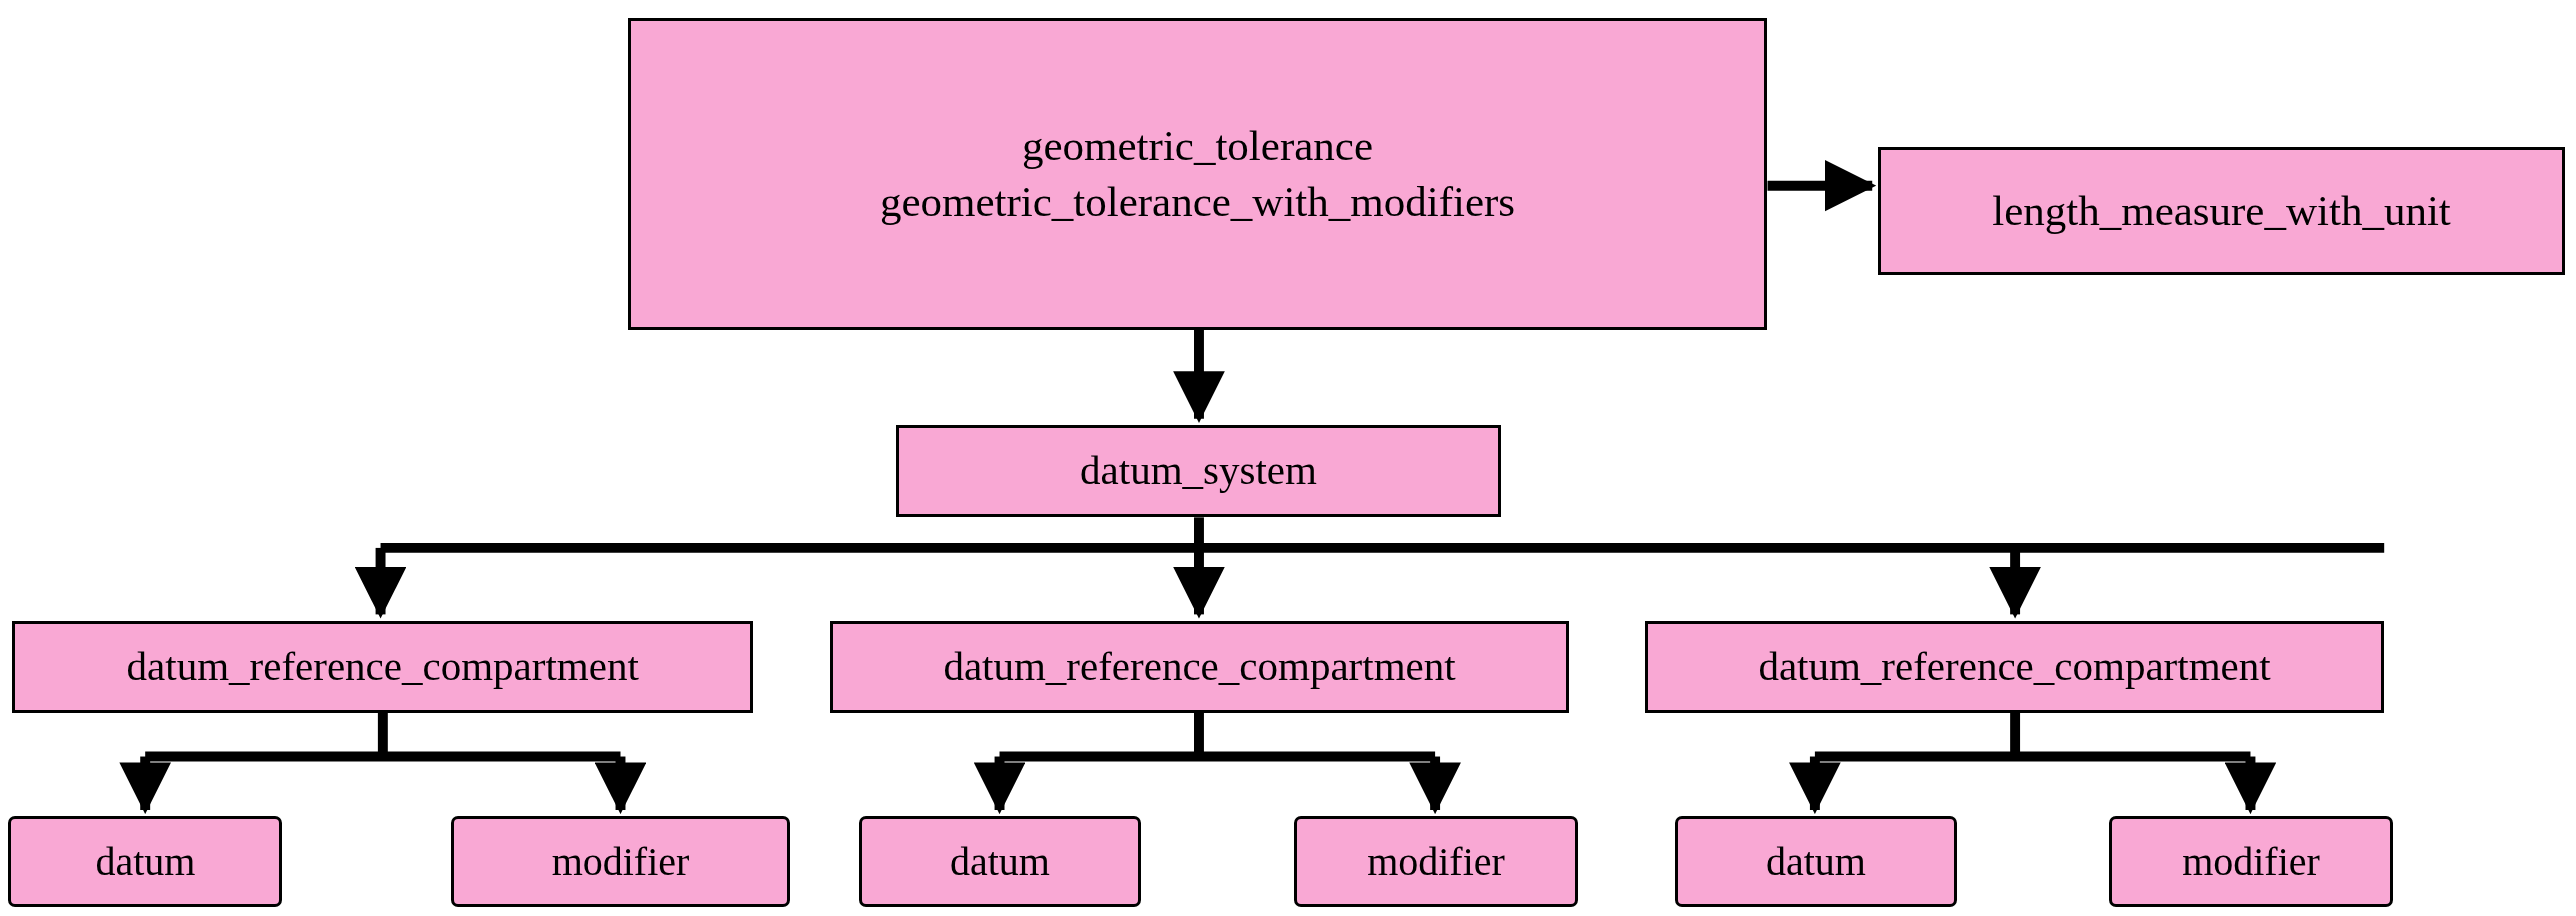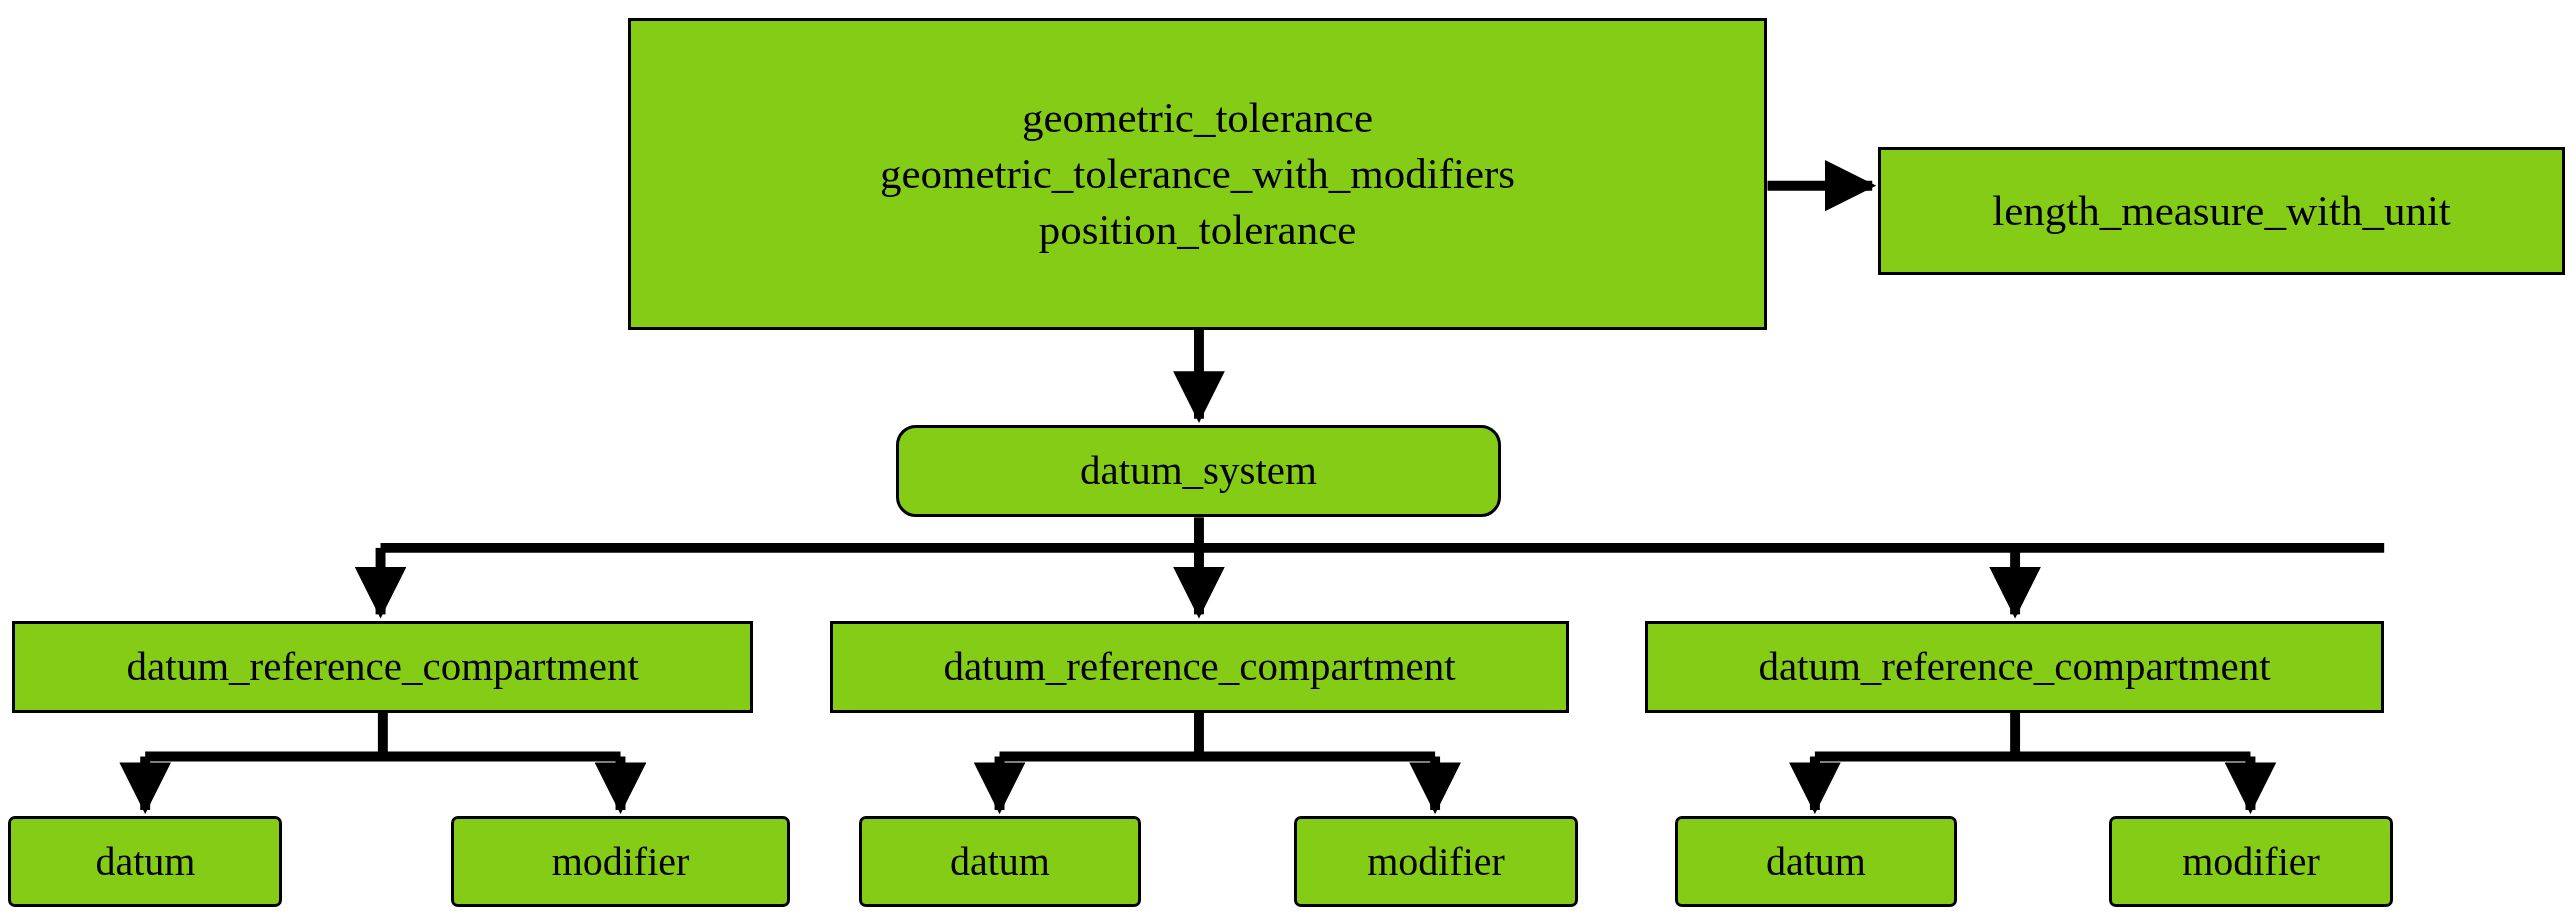--- a/index.html
+++ b/index.html
@@ -20,21 +20,21 @@
     left: 0;
     top: 0;
     width: 2576px;
     height: 917px;
     pointer-events: none;
   }
   .node {
     position: absolute;
     box-sizing: border-box;
     border: 3.1px solid #000000;
-    background: #84cc16;
+    background: #f9a8d4;
     display: flex;
     flex-direction: column;
     align-items: center;
     justify-content: center;
     color: #000000;
     line-height: 1.30;
     white-space: nowrap;
   }
   .node-line {
     display: block;
@@ -90,28 +90,27 @@
       <path d="M 2637 933 L 2637 990" stroke="#000000" stroke-width="13" fill="none"></path>
       <path d="M 2375 990 L 2945 990" stroke="#000000" stroke-width="13" fill="none"></path>
       <path d="M 2375 990 L 2375 1060" stroke="#000000" stroke-width="13" fill="none" marker-end="url(#arrowhead)"></path>
       <path d="M 2945 990 L 2945 1060" stroke="#000000" stroke-width="13" fill="none" marker-end="url(#arrowhead)"></path>
     </g>
   </svg>
 
   <div class="node fs-big" style="left:628px; top:18.3px; width:1139px; height:312px;">
     <span class="node-line">geometric_tolerance</span>
     <span class="node-line">geometric_tolerance_with_modifiers</span>
-    <span class="node-line">position_tolerance</span>
   </div>
 
   <div class="node fs-big" style="left:1878px; top:121px; width:687px; height:128px;margin-top:26px;">
     <span class="node-line">length_measure_with_unit</span>
   </div>
 
-  <div class="node fs-mid" style="left:896px; top:425px; width:605px; height:92px;border-radius:20px;">
+  <div class="node fs-mid" style="left:896px; top:425px; width:605px; height:92px;">
     <span class="node-line">datum_system</span>
   </div>
 
   <div class="node fs-mid" style="left:12.2px; top:621px; width:741px; height:92px;">
     <span class="node-line">datum_reference_compartment</span>
   </div>
 
   <div class="node fs-mid" style="left:830px; top:621px; width:739px; height:92px;">
     <span class="node-line">datum_reference_compartment</span>
   </div>

